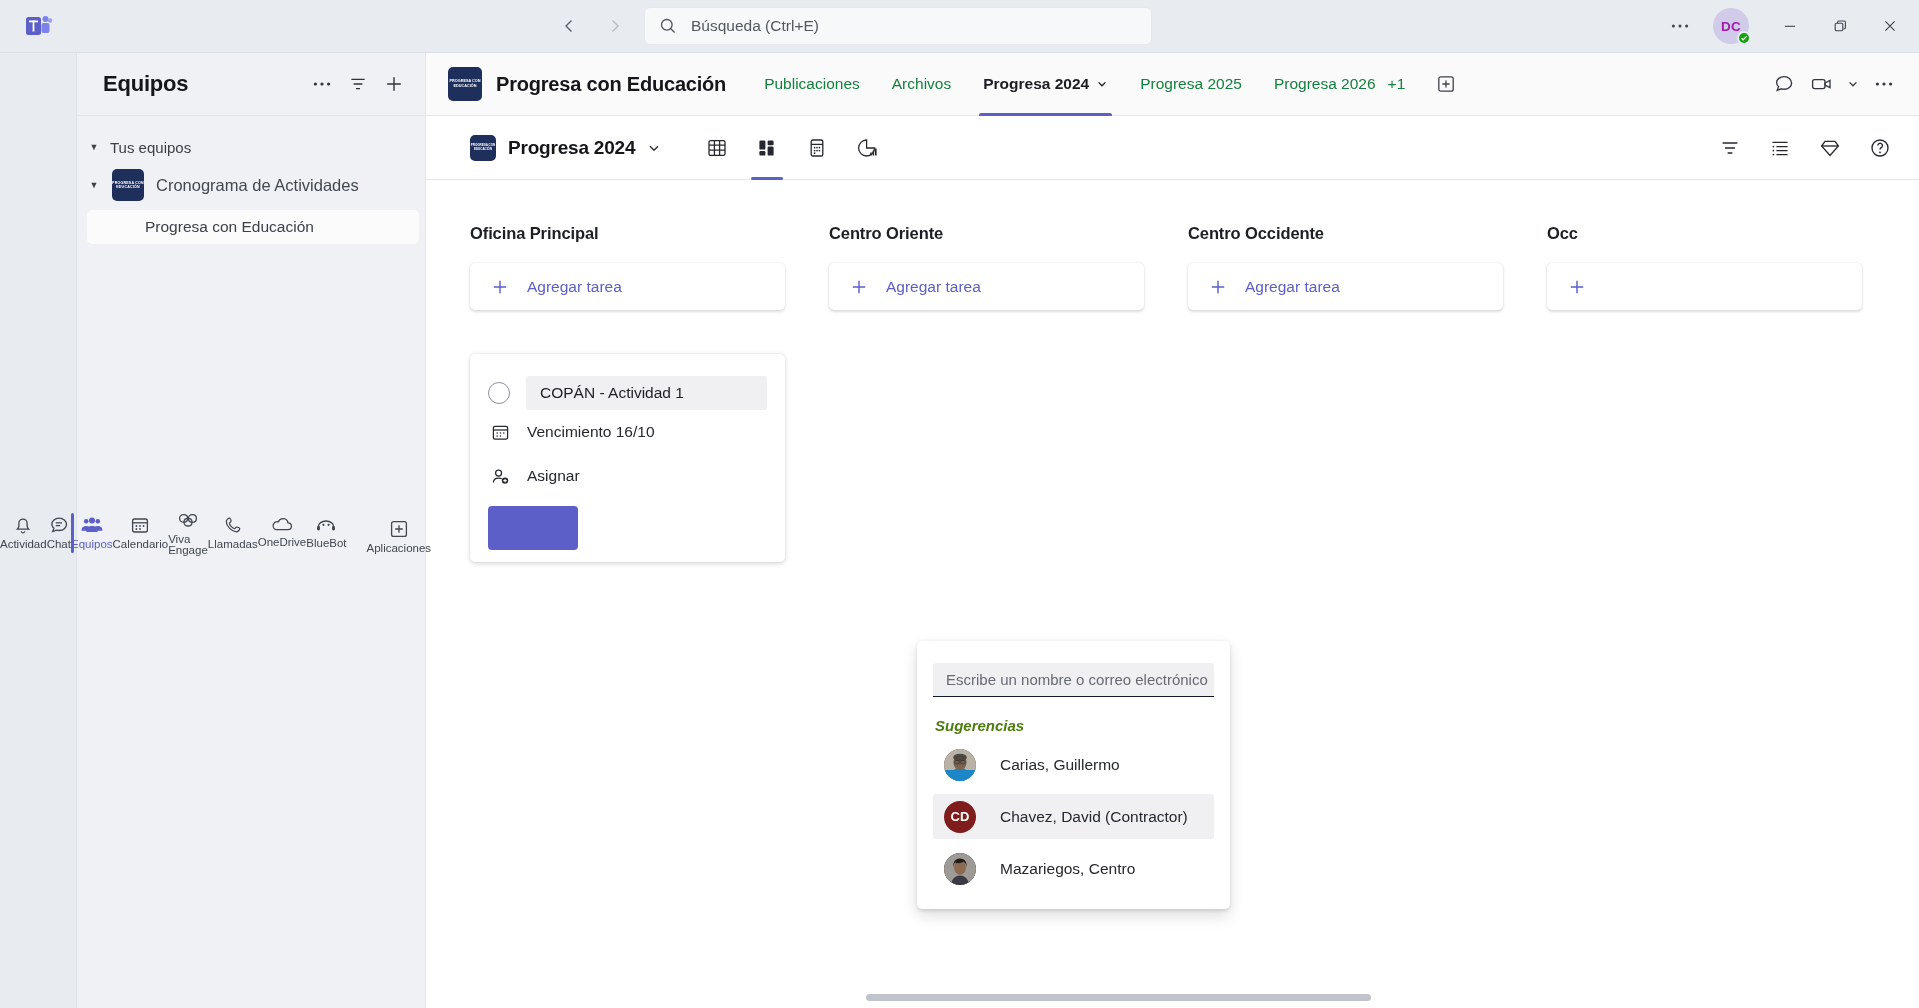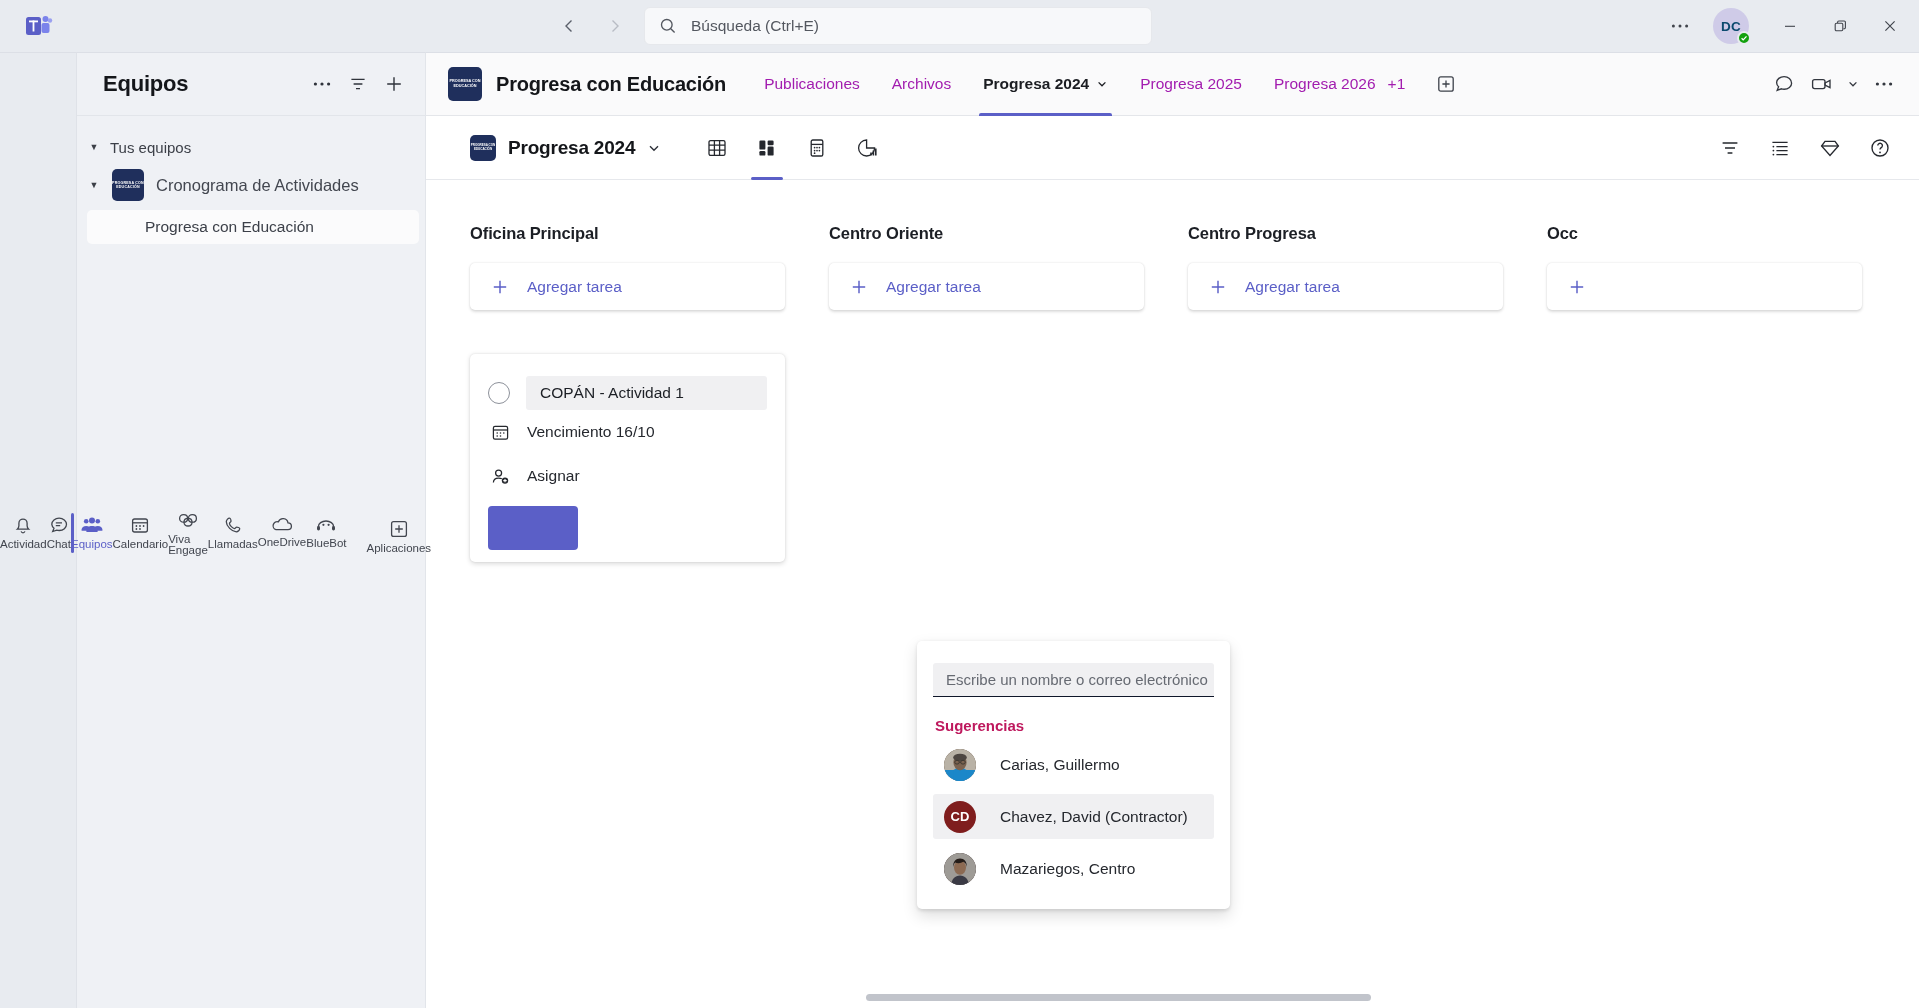--- a/index.html
+++ b/index.html
@@ -33,21 +33,21 @@
   }
   .searchbox .ph { font-size: 15.5px; color: #53575f; }
   .tb-right { margin-left: auto; display: flex; align-items: center; gap: 4px; padding-right: 6px; }
   .tb-ico {
     width: 42px; height: 34px; display: flex; align-items: center; justify-content: center;
     color: #40444c;
   }
   .avatar-wrap { position: relative; width: 36px; height: 36px; margin: 0 14px 0 8px; }
   .avatar {
     width: 36px; height: 36px; border-radius: 50%;
-    background: #cfcbe8; color: #0c4a6e;
+    background: #cfcbe8; color: #a21caf;
     display: flex; align-items: center; justify-content: center;
     font-size: 13.5px; font-weight: 600; letter-spacing: .3px;
   }
   .presence {
     position: absolute; right: -2px; bottom: -1px;
     width: 14px; height: 14px; border-radius: 50%;
     background: #13a10e; border: 2px solid #e8ebf0;
     display: flex; align-items: center; justify-content: center;
   }
   .wbtn { width: 46px; height: 36px; display: flex; align-items: center; justify-content: center; color: #40444c; }
@@ -126,21 +126,21 @@
   .ch-logo {
     width: 34px; height: 34px; border-radius: 5px; background: #1f2f5c;
     display: flex; flex-direction: column; align-items: center; justify-content: center;
     color: #fff; margin-right: 14px;
   }
   .ch-logo .l1, .ch-logo .l2 { font-size: 3.8px; font-weight: 700; line-height: 1.3; }
   .ch-title { font-size: 20px; font-weight: 700; color: #14161a; letter-spacing: -.2px; }
   .tabs { display: flex; align-items: center; height: 63px; margin-left: 22px; }
   .tab {
     height: 63px; display: flex; align-items: center; gap: 7px; padding: 0 16px;
-    font-size: 15.5px; color: #a21caf; position: relative; white-space: nowrap;
+    font-size: 15.5px; color: #15803d; position: relative; white-space: nowrap;
   }
   .tab.active { font-weight: 700; color: #1b1d22; }
   .tab.active::after {
     content: ""; position: absolute; left: 12px; right: 12px; bottom: 0;
     height: 3px; background: #5b5fc7; border-radius: 2px 2px 0 0;
   }
   .tab-plus {
     width: 30px; height: 30px; margin-left: 10px;
     display: flex; align-items: center; justify-content: center; color: #3d414a;
   }
@@ -214,21 +214,21 @@
     background: #fff; border-radius: 5px;
     box-shadow: 0 6.4px 14.4px rgba(0,0,0,.13), 0 1.2px 3.6px rgba(0,0,0,.11);
     padding: 22px 16px 0 16px; z-index: 20;
   }
   .pk-input {
     height: 34px; background: #f0f0f2; border-radius: 3px 3px 0 0;
     border-bottom: 1px solid #0f172a;
     display: flex; align-items: center; padding-left: 13px;
     font-size: 15px; color: #666a72; overflow: hidden; white-space: nowrap;
   }
-  .pk-head { font-size: 15px; font-weight: 700; color: #be185d; margin: 20px 0 8px 2px; }
+  .pk-head { font-size: 15px; font-weight: 700; color: #4d7c0f; margin: 20px 0 8px 2px; font-style: italic; }
   .pk-item {
     height: 45px; margin-top: 7px; border-radius: 3px;
     display: flex; align-items: center; gap: 24px; padding-left: 11px;
   }
   .pk-item.hl { background: #f0f0f2; }
   .pk-avatar {
     width: 32px; height: 32px; border-radius: 50%; flex: 0 0 32px;
     display: flex; align-items: center; justify-content: center;
     color: #fff; font-size: 13px; font-weight: 600; overflow: hidden;
   }
@@ -658,21 +658,21 @@
             <span>
               <svg width="18" height="18" viewBox="0 0 18 18" fill="none" stroke="currentColor" stroke-width="1.45">
                   <path d="M9 2.8v12.4M2.8 9h12.4"></path>
                 </svg>
             </span>
             <span>Agregar tarea</span>
           </div>
         </div>
 
         <div class="bucket">
-          <div class="bucket-title">Centro Progresa</div>
+          <div class="bucket-title">Centro Occidente</div>
           <div class="add-task">
             <span>
               <svg width="18" height="18" viewBox="0 0 18 18" fill="none" stroke="currentColor" stroke-width="1.45">
                   <path d="M9 2.8v12.4M2.8 9h12.4"></path>
                 </svg>
             </span>
             <span>Agregar tarea</span>
           </div>
         </div>
 

